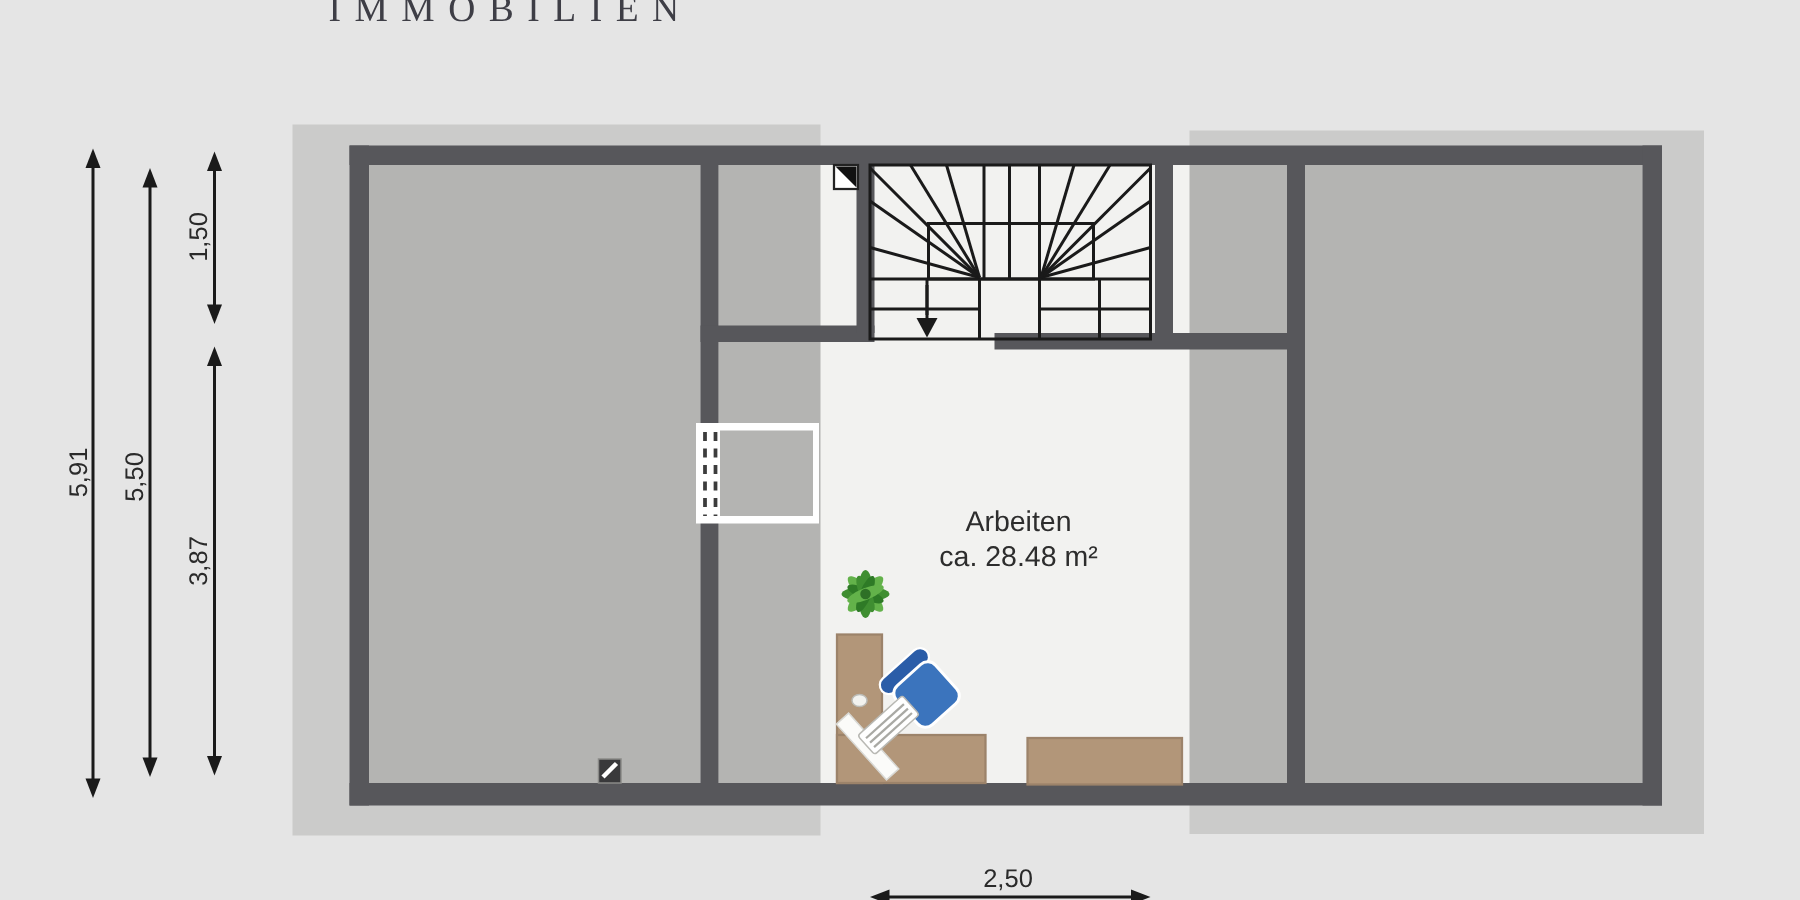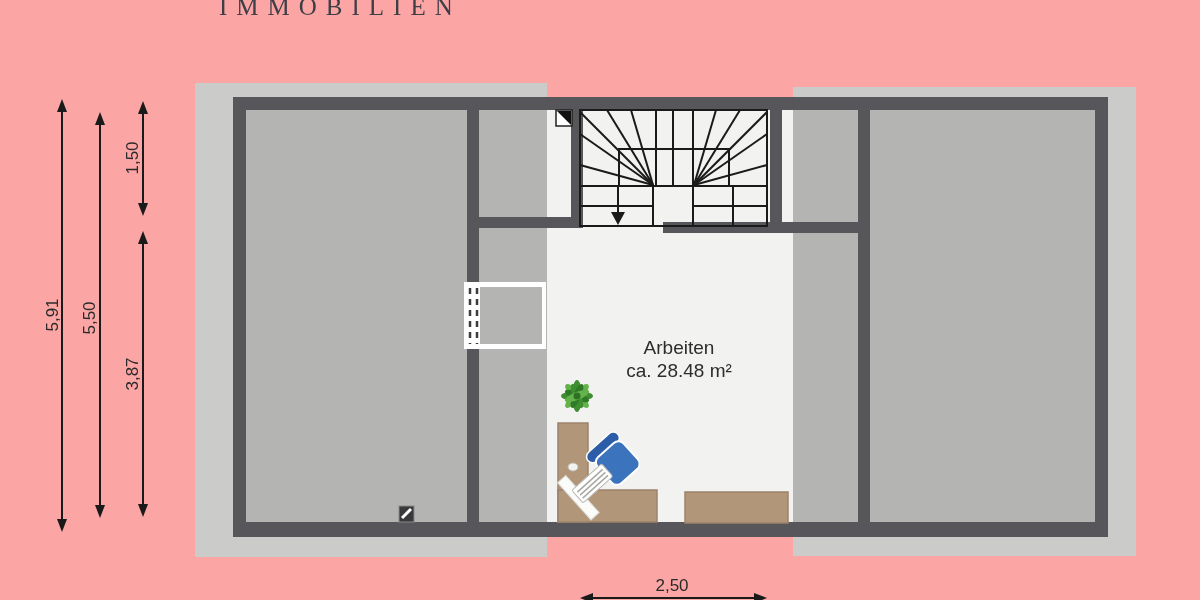--- a/index.html
+++ b/index.html
@@ -1,17 +1,17 @@
 <!DOCTYPE html>
 <html><head>
 <meta charset="utf-8">
 <style>
   html,body{margin:0;padding:0;background:#ffffff;}
   .canvas{
-    position:relative;width:1200px;height:600px;background:#fca5a5;
+    position:relative;width:1200px;height:600px;background:#e5e5e5;
     overflow:hidden;font-family:"Liberation Sans",sans-serif;
   }
   .logo{
     position:absolute;left:219px;top:-7px;
     font-family:"Liberation Serif",serif;
     font-size:25px;font-weight:400;letter-spacing:9px;color:#3e3e46;
     white-space:nowrap;
   }
   svg{position:absolute;left:0;top:0;}
   .dim-label{font-family:"Liberation Sans",sans-serif;font-size:17px;fill:#2a2a2a;}

